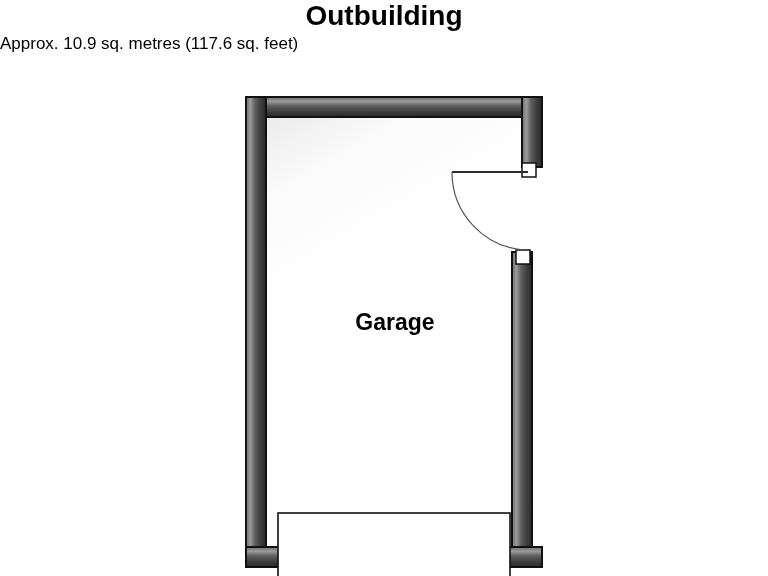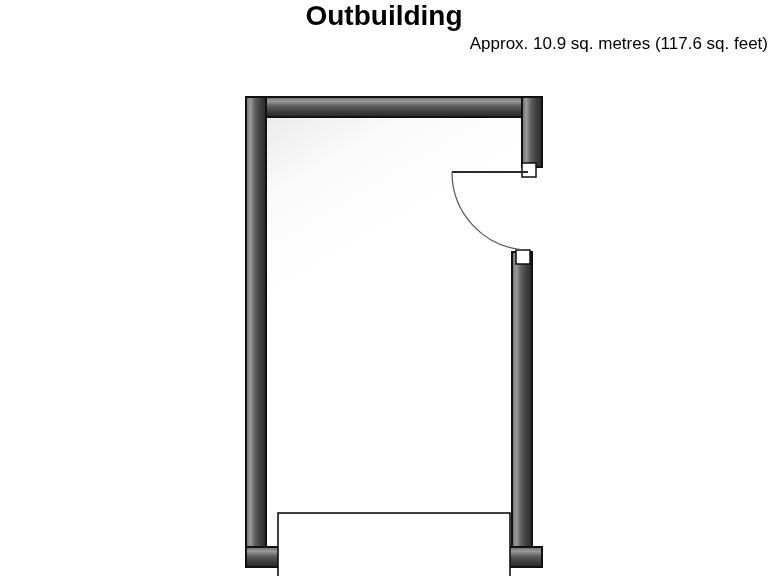--- a/index.html
+++ b/index.html
@@ -31,21 +31,21 @@
     font-size: 28px;
     font-weight: bold;
     letter-spacing: 0px;
     line-height: 32px;
   }
   .plan-subtitle {
     position: absolute;
     top: 33px;
     left: 0;
     width: 768px;
-    text-align: right;
+    text-align: left;
     font-size: 17px;
     font-weight: normal;
     line-height: 22px;
   }
 
   
   #plan-drawing {
     position: absolute;
     left: 0;
     top: 0;
@@ -129,15 +129,16 @@
 
         <path d="M 452 172 A 78 78 0 0 0 524 250" fill="none" stroke="#555555" stroke-width="1.2"></path>
       </g>
 
       <g>
         <rect x="278" y="513" width="232" height="66" fill="#ffffff" stroke="#111111" stroke-width="1.6"></rect>
       </g>
 
     </svg>
 
+    <div class="room-label" style="left:395px; top:322px;">Garage</div>
   </div>
 
 </div>
 
 </body></html>

